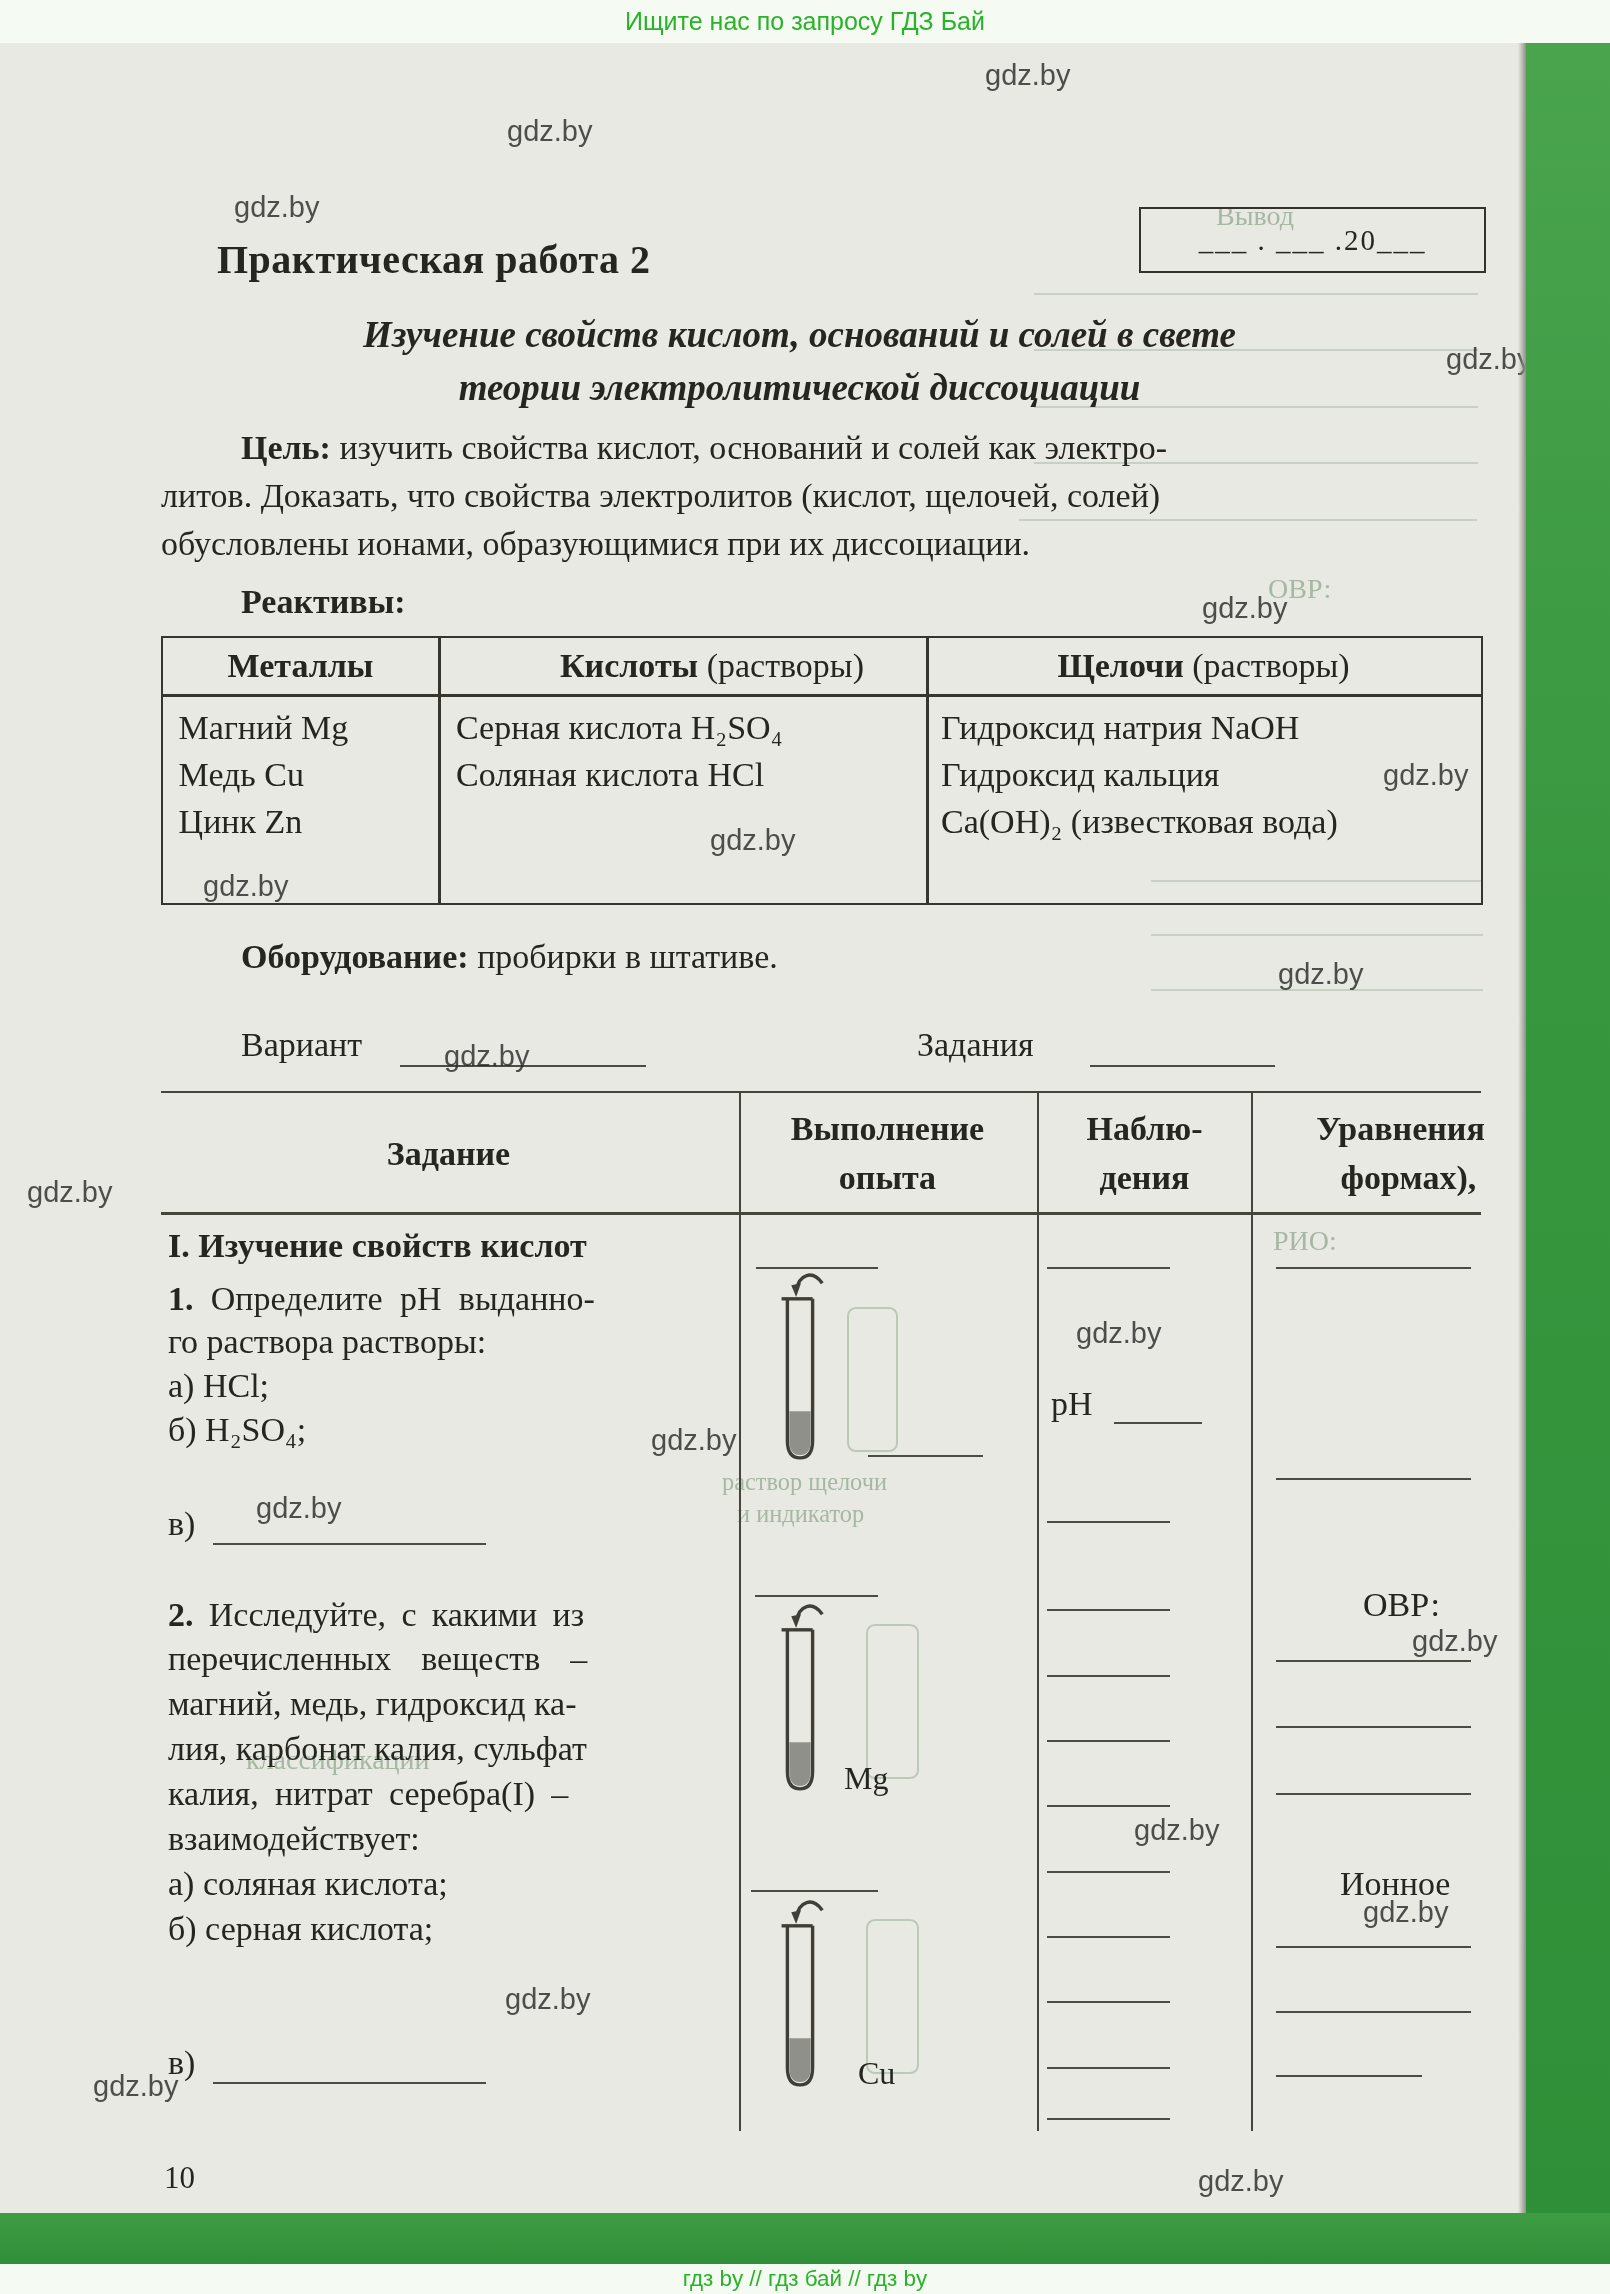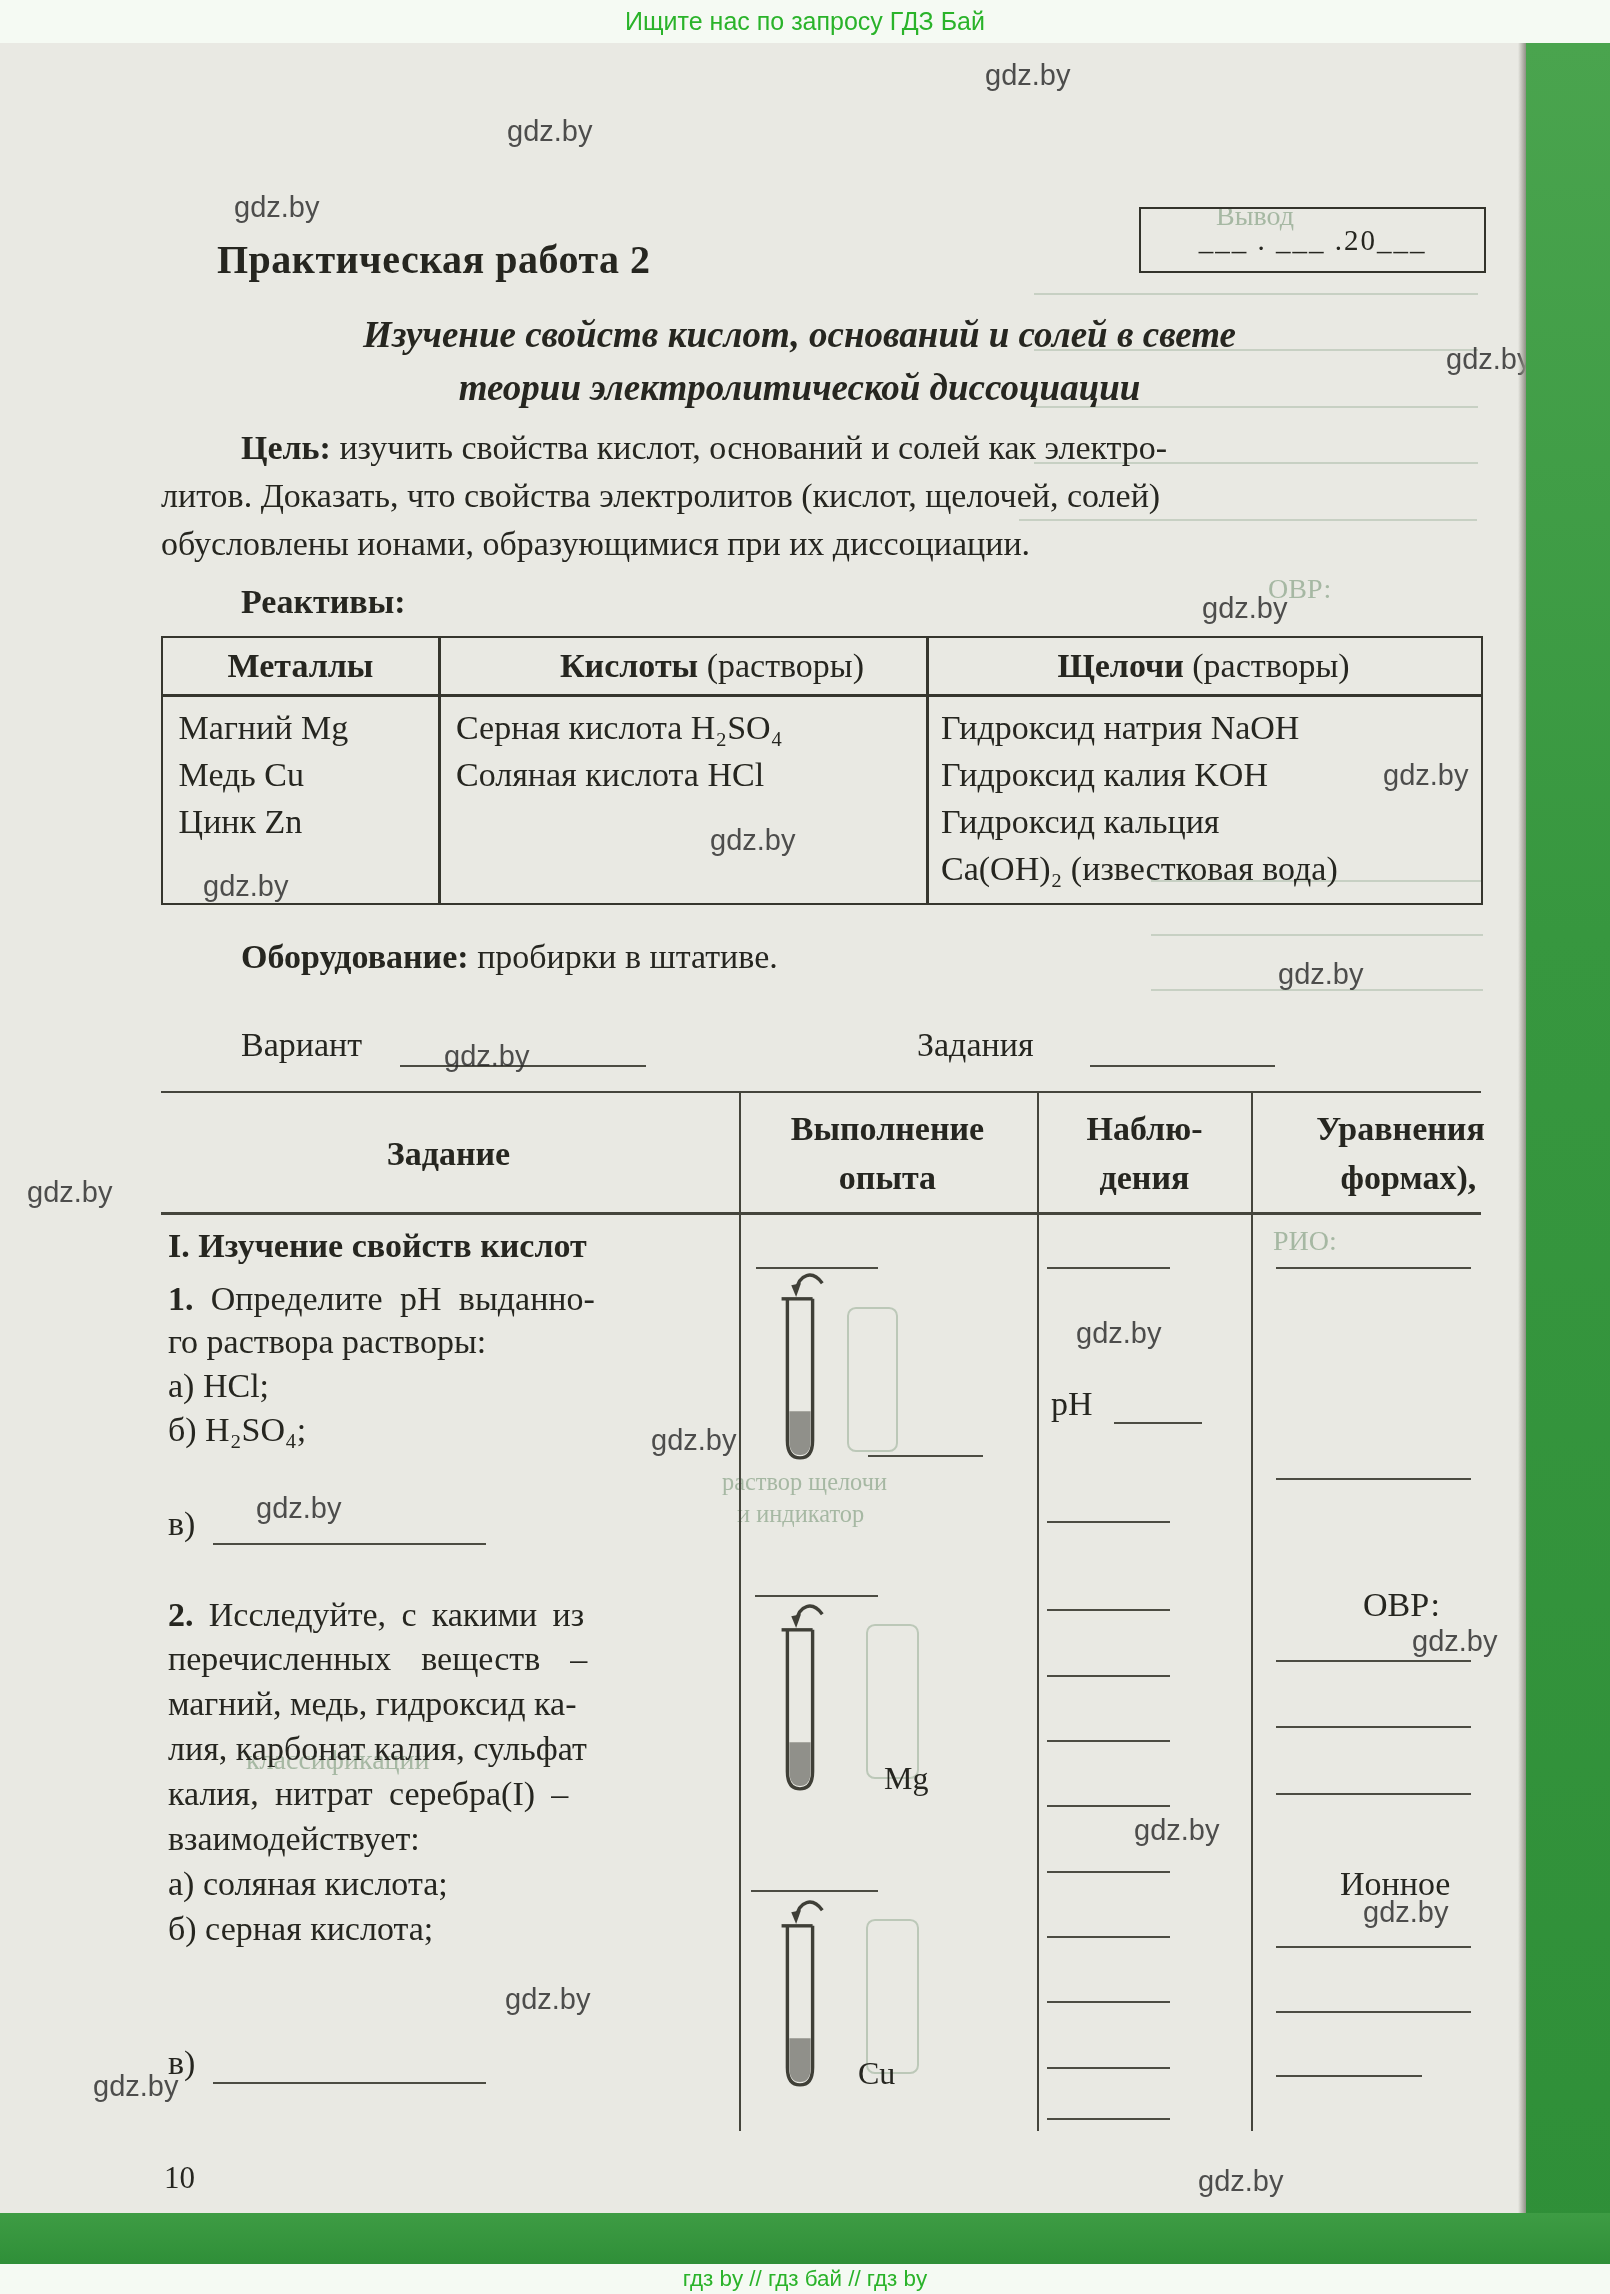--- a/index.html
+++ b/index.html
@@ -98,21 +98,20 @@
       <div>Магний Mg</div>
       <div>Медь Cu</div>
       <div>Цинк Zn</div>
     </div>
     <div class="rcell rlist" style="left:293px;top:66px;">
       <div>Серная кислота H₂SO₄</div>
       <div>Соляная кислота HCl</div>
     </div>
     <div class="rcell rlist" style="left:778px;top:66px;">
       <div>Гидроксид натрия NaOH</div>
-      <div>Гидроксид калия KOH</div>
       <div>Гидроксид кальция</div>
       <div>Ca(OH)₂ (известковая вода)</div>
     </div>
   </div>
 
   <div class="t" style="left:241px;top:938px;">
     <span class="b">Оборудование:</span><span> пробирки в штативе.</span>
   </div>
 
   <div class="t" style="left:241px;top:1026px;">Вариант</div>
@@ -179,21 +178,21 @@
 
   <div class="bl" style="left:755px;top:1595px;width:123px;"></div>
   <svg class="tube" style="left:768px;top:1604px;" width="64" height="200" viewBox="0 0 66 205">
     <path d="M56,10 C46,-4 32,0 29,18" fill="none" stroke="#3f3f37" stroke-width="3.5"></path>
     <polygon points="24,12 34,10 29,24" fill="#3f3f37"></polygon>
     <line x1="14" y1="26" x2="46" y2="26" stroke="#3f3f37" stroke-width="3.5"></line>
     <path d="M20,26 L20,172 Q20,190 33,190 Q46,190 46,172 L46,26" fill="none" stroke="#3f3f37" stroke-width="3.5"></path>
     <path d="M22,142 L44,142 L44,172 Q44,187 33,187 Q22,187 22,172 Z" fill="#90908a"></path>
   </svg>
   <div class="ghost" style="left:866px;top:1624px;width:49px;height:151px;"></div>
-  <div class="t" style="left:884px;top:1761px;font-size:32px;">Mg</div>
+  <div class="t" style="left:844px;top:1761px;font-size:32px;">Mg</div>
 
   <div class="bl" style="left:751px;top:1890px;width:127px;"></div>
   <svg class="tube" style="left:768px;top:1900px;" width="64" height="200" viewBox="0 0 66 205">
     <path d="M56,10 C46,-4 32,0 29,18" fill="none" stroke="#3f3f37" stroke-width="3.5"></path>
     <polygon points="24,12 34,10 29,24" fill="#3f3f37"></polygon>
     <line x1="14" y1="26" x2="46" y2="26" stroke="#3f3f37" stroke-width="3.5"></line>
     <path d="M20,26 L20,172 Q20,190 33,190 Q46,190 46,172 L46,26" fill="none" stroke="#3f3f37" stroke-width="3.5"></path>
     <path d="M22,142 L44,142 L44,172 Q44,187 33,187 Q22,187 22,172 Z" fill="#90908a"></path>
   </svg>
   <div class="ghost" style="left:866px;top:1919px;width:49px;height:151px;"></div>

